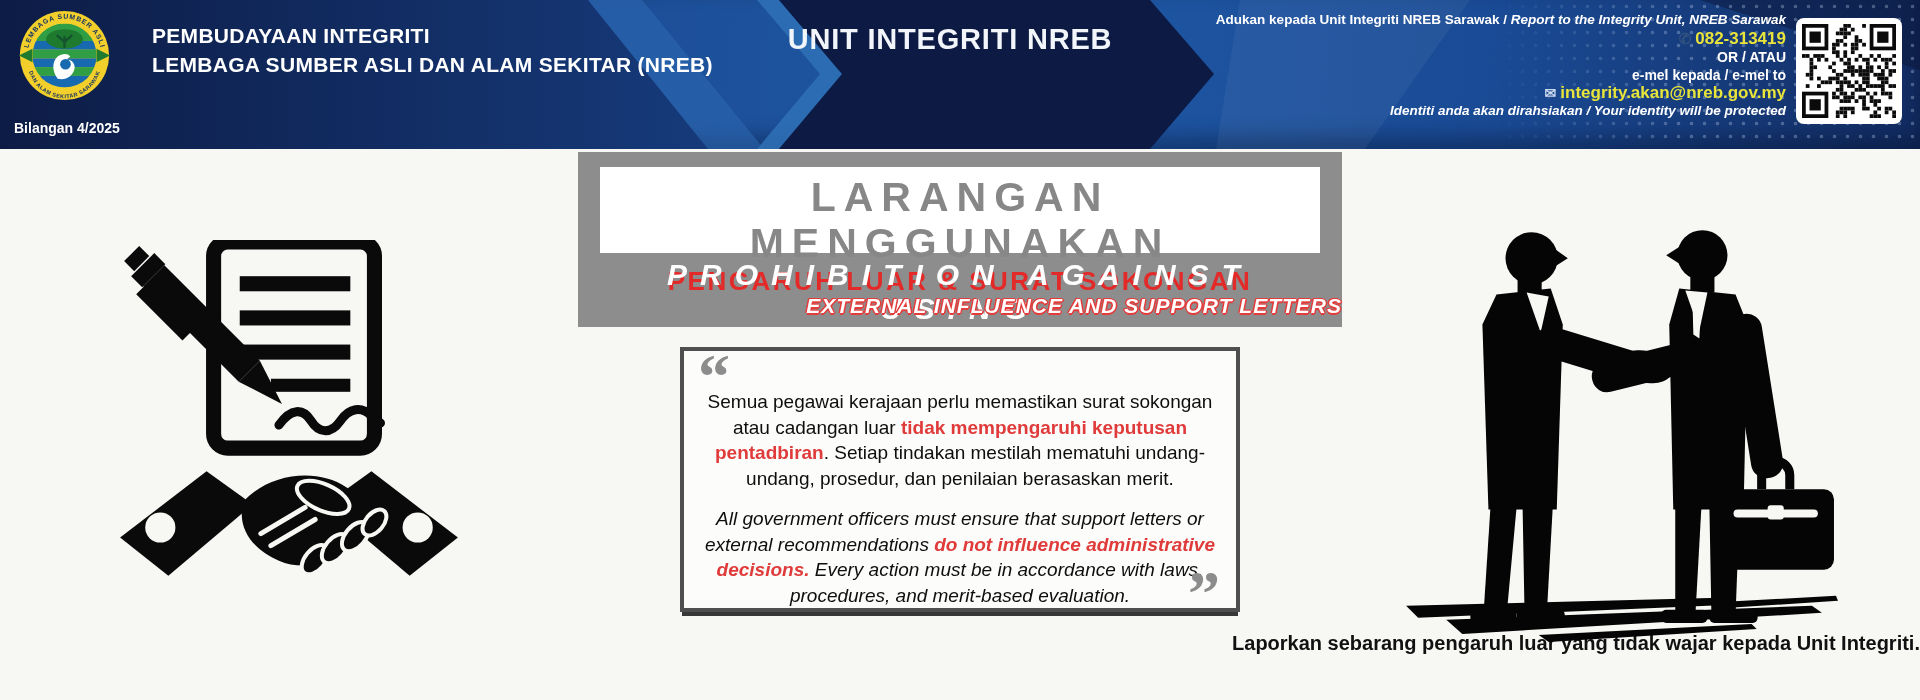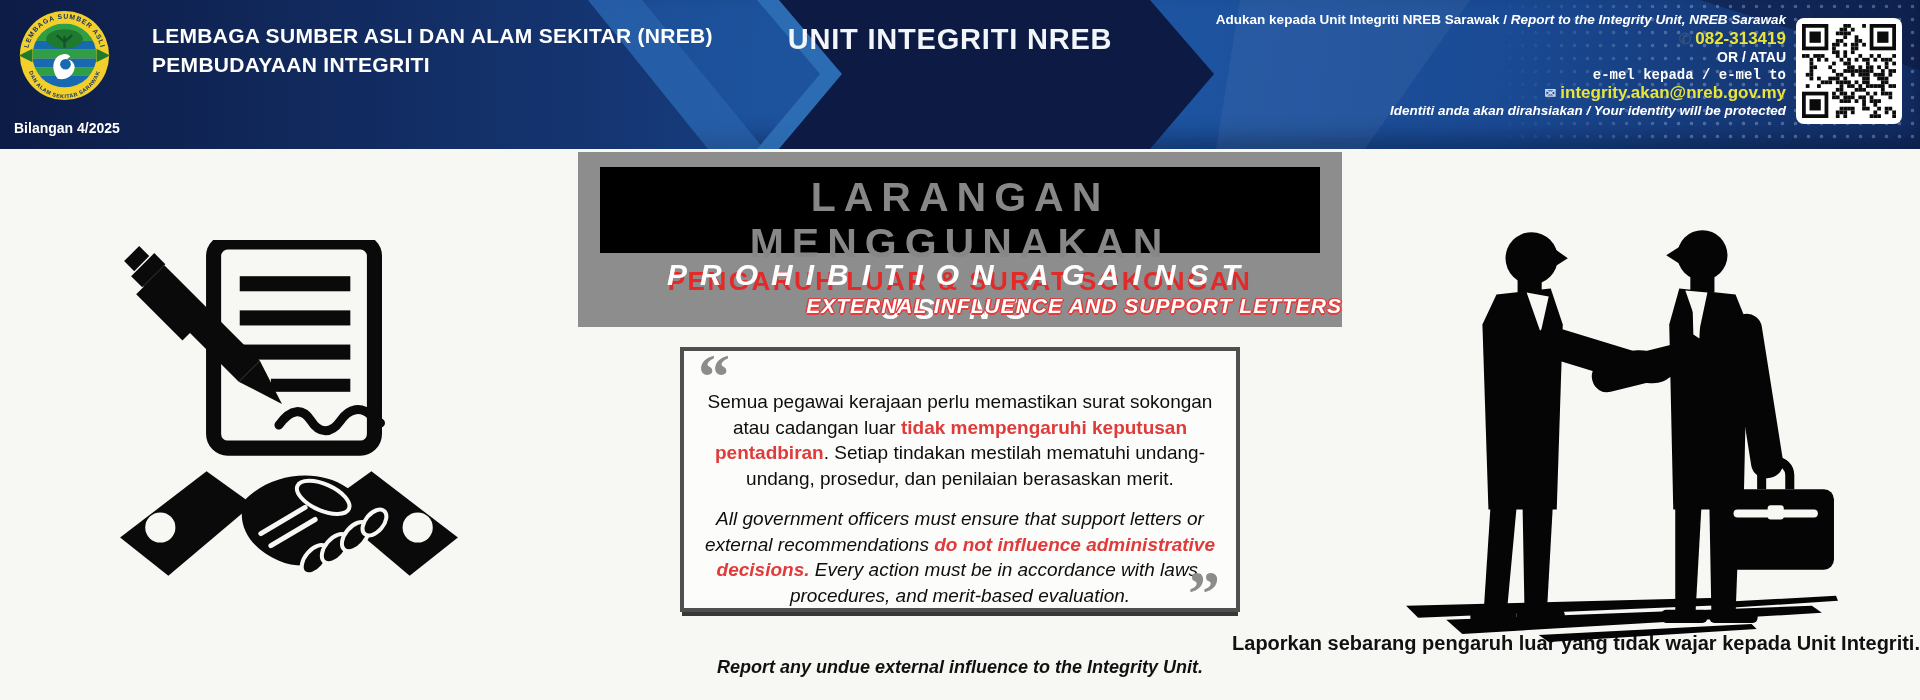--- a/index.html
+++ b/index.html
@@ -21,31 +21,31 @@
        font-size:21px;line-height:29px;letter-spacing:.3px;}
   .issue{position:absolute;left:14px;top:120px;color:#fff;font-weight:bold;font-size:14px;}
   .unit-banner{position:absolute;left:770px;top:23px;width:360px;text-align:center;
                color:#f2f5fa;font-weight:bold;font-size:29px;letter-spacing:.8px;}
   .contact{position:absolute;right:134px;top:11px;text-align:right;color:#fff;line-height:18px;}
   .contact .row1{font-size:13.5px;font-weight:bold;}
   .contact .row1 em{font-style:italic;}
   .contact .phone{font-size:17px;font-weight:bold;color:#e9e43a;margin-top:1px;}
   .contact .phone .ph-ic{color:#31517f;font-size:15px;margin-right:4px;}
   .contact .or{font-size:14px;font-weight:bold;}
-  .contact .emlbl{font-size:14px;font-weight:bold;font-family:Liberation Mono, monospace;}
+  .contact .emlbl{font-size:14px;font-weight:bold;}
   .contact .email{font-size:17px;font-weight:bold;color:#e9e43a;}
   .contact .email .env-ic{color:#ccd9ef;font-size:14px;margin-right:4px;}
   .contact .ident{font-size:13.5px;font-weight:bold;font-style:italic;}
   .qr-card{position:absolute;right:18px;top:18px;width:106px;height:106px;background:#fff;
            border-radius:8px;padding:6px;box-sizing:border-box;}
   .qr-card svg{width:100%;height:100%;display:block;}
 
   
   .title-block{position:absolute;left:578px;top:152px;width:764px;height:175px;background:#8d8d8d;}
-  .title-white{position:absolute;left:22px;top:15px;right:22px;height:86px;background:#000000;
+  .title-white{position:absolute;left:22px;top:15px;right:22px;height:86px;background:#ffffff;
                text-align:center;}
   .t1{margin-top:7px;font-size:41px;line-height:46px;font-weight:bold;letter-spacing:8px;color:#878787;}
   .t2{font-size:26px;line-height:30px;font-weight:bold;letter-spacing:2.5px;color:#e32a28;}
   .t3{position:absolute;left:0;right:0;top:106px;text-align:center;color:#fdfdfd;
       font-size:30px;font-weight:bold;font-style:italic;letter-spacing:13px;}
   .t4{position:absolute;left:0;right:0;top:142px;text-align:right;color:#fff;
       font-size:21px;font-weight:bold;font-style:italic;letter-spacing:1px;
       text-shadow:1.5px 0 0 #e43b3b,-1.5px 0 0 #e43b3b,0 1.5px 0 #e43b3b,0 -1.5px 0 #e43b3b,
                   1px 1px 0 #e43b3b,-1px -1px 0 #e43b3b;margin-left:8px;}
 
@@ -120,22 +120,22 @@
         <text font-size="7" font-weight="bold" fill="#133266" letter-spacing="1">
           <textPath href="#arcT" startOffset="50%" text-anchor="middle">LEMBAGA SUMBER ASLI</textPath>
         </text>
         <text font-size="5.6" font-weight="bold" fill="#133266" letter-spacing="0.5">
           <textPath href="#arcB" startOffset="50%" text-anchor="middle">DAN ALAM SEKITAR SARAWAK</textPath>
         </text>
       </svg>
     </div>
 
     <div class="org">
+      <div>PEMBUDAYAAN INTEGRITI</div>
       <div>LEMBAGA SUMBER ASLI DAN ALAM SEKITAR (NREB)</div>
-      <div>PEMBUDAYAAN INTEGRITI</div>
     </div>
 
     <div class="issue">Bilangan 4/2025</div>
 
     <div class="unit-banner">UNIT INTEGRITI NREB</div>
 
     <div class="contact">
       <div class="row1">
         <span>Adukan kepada Unit Integriti NREB Sarawak</span><span> / </span><em>Report to the Integrity Unit, NREB Sarawak</em>
       </div>
@@ -363,21 +363,20 @@
   </div>
 
   <div class="quote-box">
     <div class="q-open">“</div>
     <p class="p-ms"><span>Semua pegawai kerajaan perlu memastikan surat sokongan atau cadangan luar </span><span class="hl">tidak mempengaruhi keputusan pentadbiran</span><span>. Setiap tindakan mestilah mematuhi undang-undang, prosedur, dan penilaian berasaskan merit.</span></p>
     <p class="p-en"><span>All government officers must ensure that support letters or external recommendations </span><span class="hl">do not influence administrative decisions.</span><span> Every action must be in accordance with laws, procedures, and merit-based evaluation.</span></p>
     <div class="q-close">”</div>
   </div>
 
   <div class="foot1">Laporkan sebarang pengaruh luar yang tidak wajar kepada Unit Integriti.</div>
-  <div class="foot2">Report any undue external influence to the Integrity Unit.</div>
 
   <svg class="fig-left" viewBox="0 0 340 372">
     <g fill="#0a0a0a">
 
       <rect x="95" y="2" width="160" height="205" rx="14" fill="none" stroke="#0a0a0a" stroke-width="15"></rect>
       <rect x="121" y="36" width="110" height="15"></rect>
       <rect x="121" y="70" width="110" height="15"></rect>
       <rect x="121" y="104" width="110" height="15"></rect>
       <rect x="152" y="138" width="79" height="13"></rect>
       <path d="M160,184 c12,-17 24,-17 32,-4 c8,13 20,13 29,0 c9,-13 21,-15 31,-5 l9,7" fill="none" stroke="#0a0a0a" stroke-width="9" stroke-linecap="round"></path>

